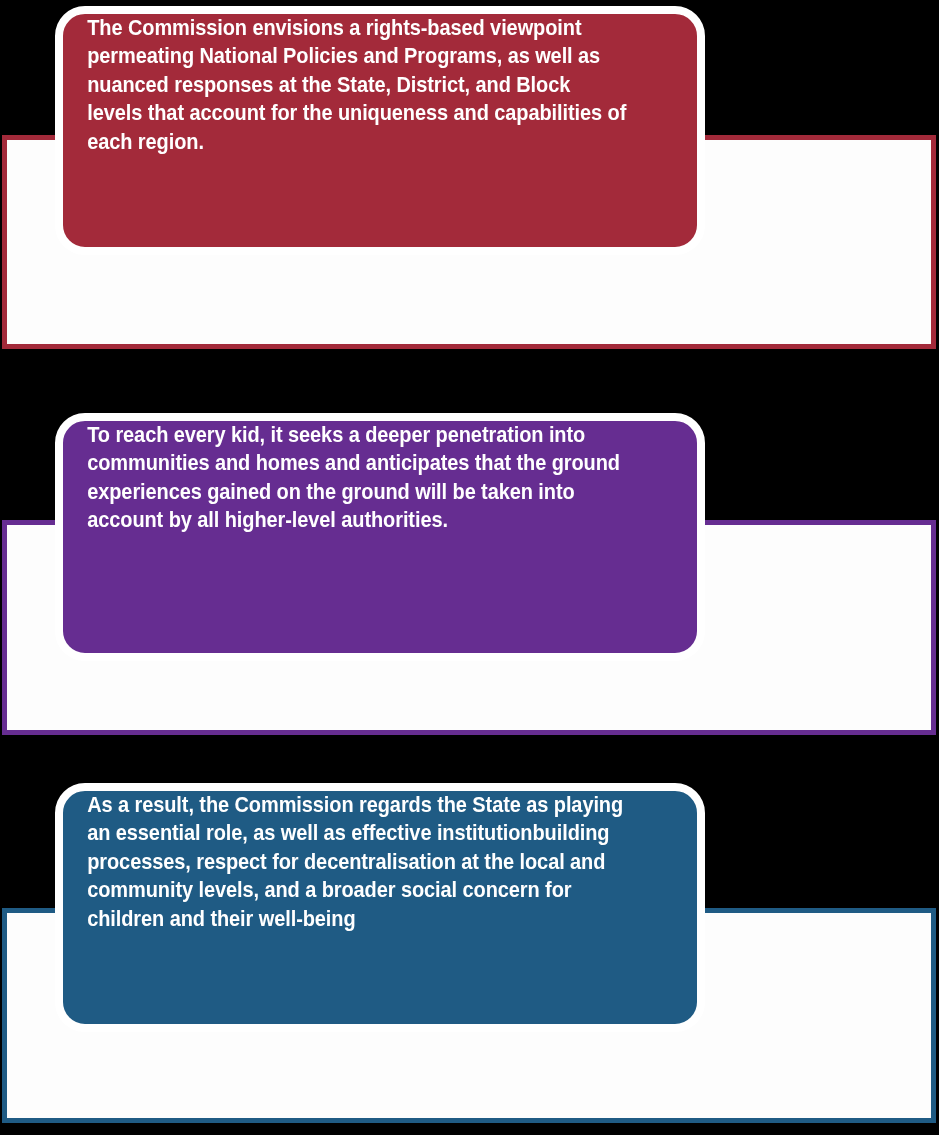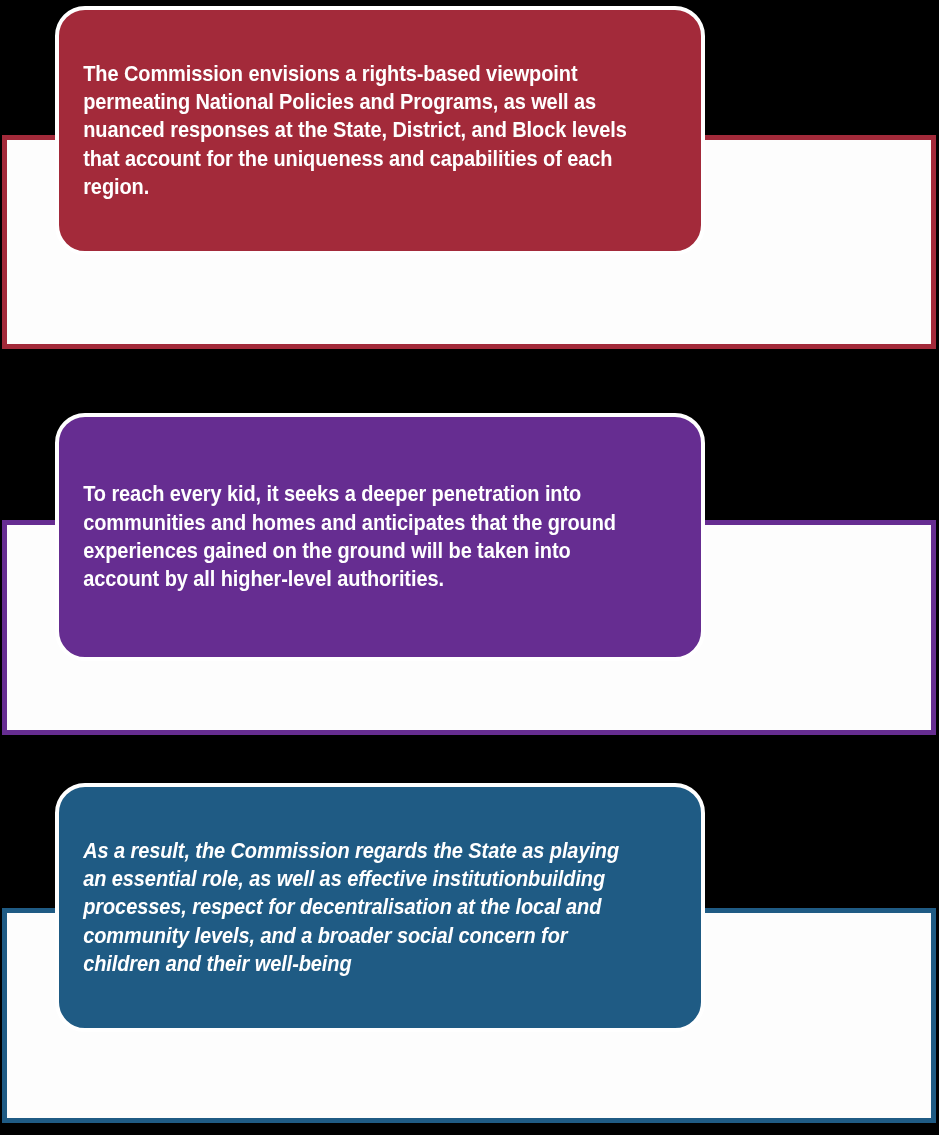--- a/index.html
+++ b/index.html
@@ -27,23 +27,22 @@
     background: #FDFDFD;
     border-style: solid;
     border-width: 5px;
   }
 
   
   .card {
     position: absolute;
     box-sizing: border-box;
     border-radius: 30px;
-    border: 4px solid #ec4899;
+    border: 8px solid #ec4899;
     display: flex;
-    align-items: center;
     overflow: hidden;
   }
   .card-text {
     color: #FFFFFF;
     font-family: "Liberation Sans Narrow", "Liberation Sans", "DejaVu Sans", sans-serif;
     font-weight: bold;
     font-size: 21.5px;
     line-height: 1.32;
     letter-spacing: -0.1px;
     padding: 0 26px 0 26px;
@@ -99,17 +98,17 @@
   <div class="card" id="card-1" style="background-color: rgb(163, 42, 58); border-color: rgb(255, 255, 255);">
     <p class="card-text">The Commission envisions a rights-based viewpoint permeating National Policies and Programs, as well as nuanced responses at the State, District, and Block levels that account for the uniqueness and capabilities of each region.</p>
   </div>
 
   <div class="panel" id="panel-2" style="border-color: rgb(102, 45, 145); background-color: rgb(253, 253, 253);"></div>
   <div class="card" id="card-2" style="background-color: rgb(102, 45, 145); border-color: rgb(255, 255, 255);">
     <p class="card-text">To reach every kid, it seeks a deeper penetration into communities and homes and anticipates that the ground experiences gained on the ground will be taken into account by all higher-level authorities.</p>
   </div>
 
   <div class="panel" id="panel-3" style="border-color: rgb(31, 91, 132); background-color: rgb(253, 253, 253);"></div>
-  <div class="card" id="card-3" style="background-color: rgb(31, 91, 132); border-color: rgb(255, 255, 255); font-style: italic;">
+  <div class="card" id="card-3" style="background-color: rgb(31, 91, 132); border-color: rgb(255, 255, 255);">
     <p class="card-text">As a result, the Commission regards the State as playing an essential role, as well as effective institutionbuilding processes, respect for decentralisation at the local and community levels, and a broader social concern for children and their well-being</p>
   </div>
 
 </div>
 
 </body></html>

